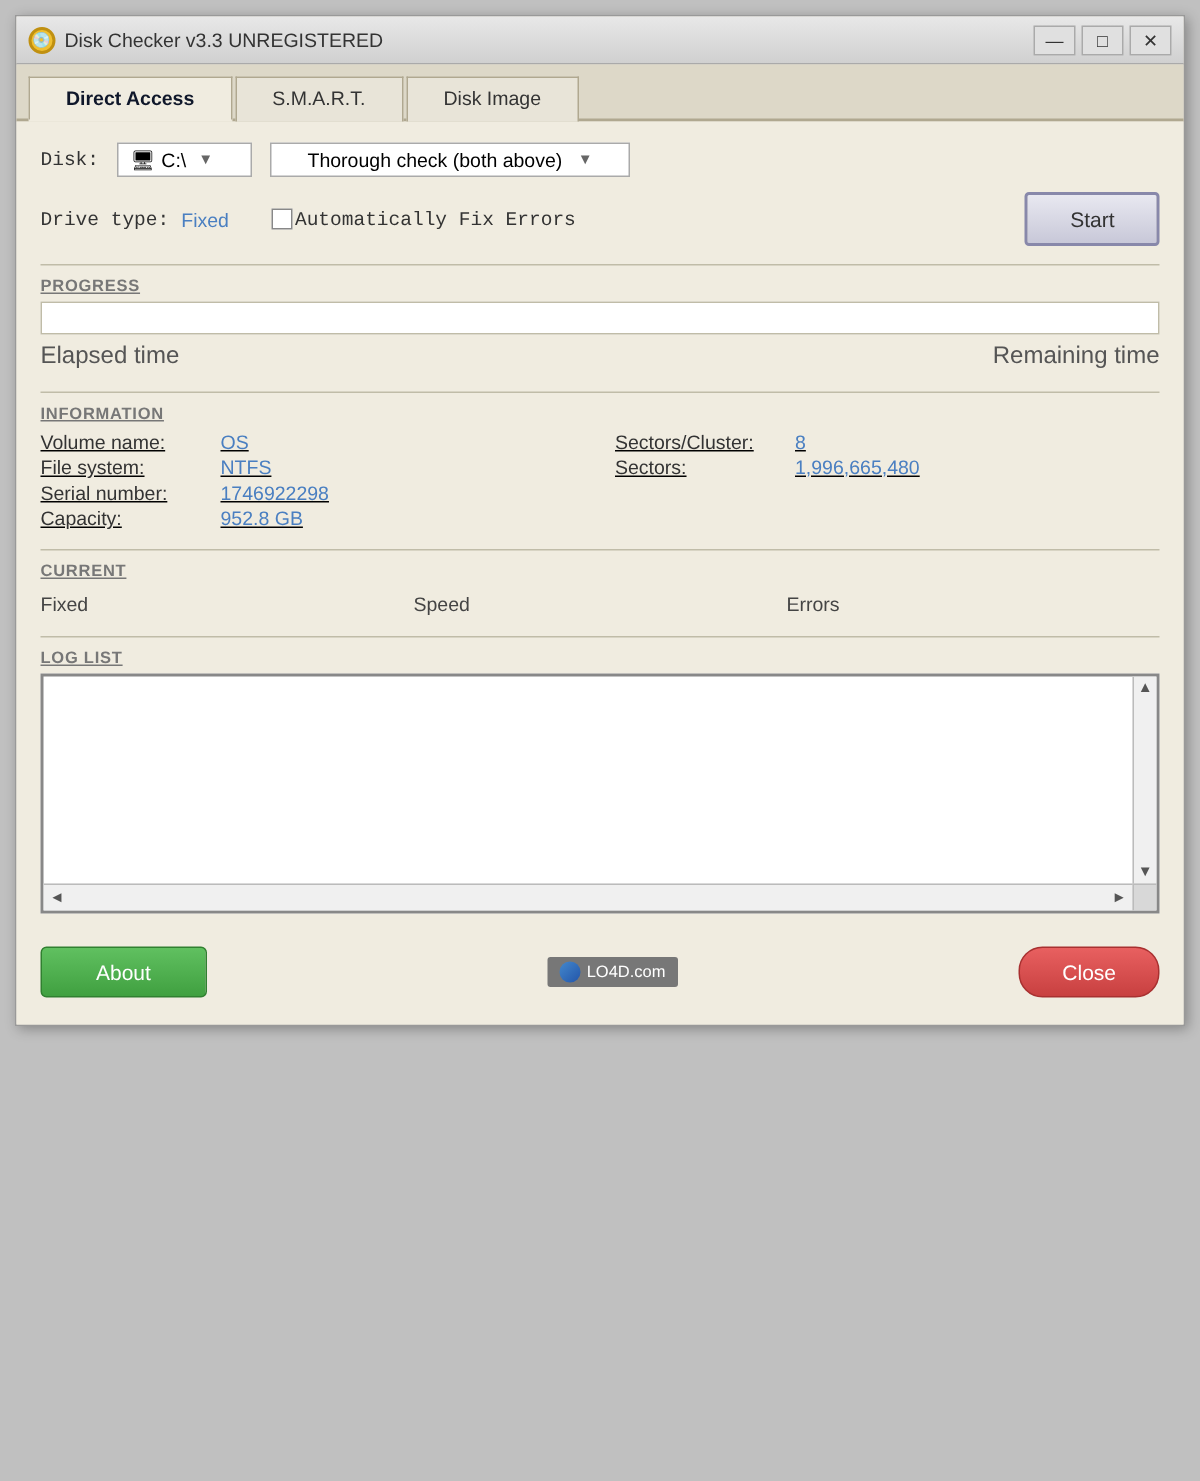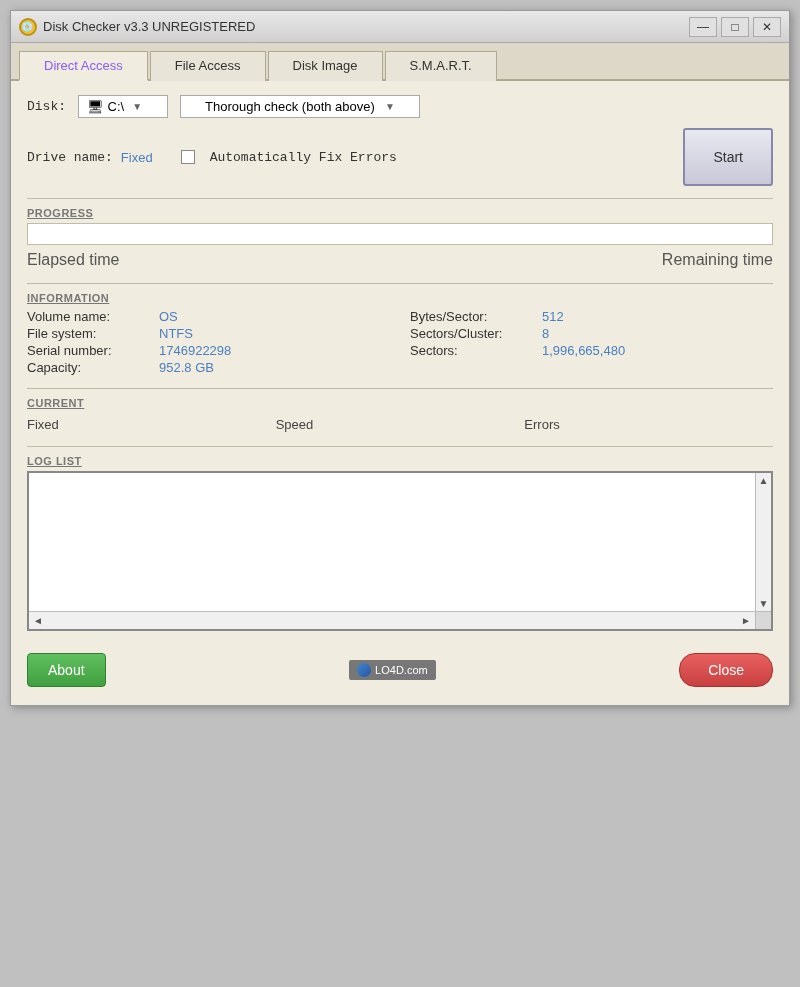--- a/index.html
+++ b/index.html
@@ -82,22 +82,22 @@
       border-bottom: none;
       cursor: pointer;
       font-size: 13px;
       color: #333;
       position: relative;
       top: 2px;
     }
     .tab.active {
       background: #f0ece0;
       border-bottom: 2px solid #f0ece0;
-      color: #8b5cf6;
-      font-weight: 400;
+      color: #0f172a;
+      font-weight: 700;
       z-index: 1;
     }
 
     .content {
       padding: 14px 16px;
       background: #f0ece0;
     }
 
     .row {
       display: flex;
@@ -145,34 +145,34 @@
       gap: 8px;
       margin-bottom: 12px;
     }
     .drive-type-value {
       color: #4a7fc1;
     }
 
     .auto-fix-label {
       display: flex;
       align-items: center;
-      gap: 15px;
+      gap: 2px;
       margin-left: 20px;
     }
     .checkbox {
       width: 14px;
       height: 14px;
       border: 1px solid #888;
       background: white;
       cursor: pointer;
     }
 
     .start-btn {
       margin-left: auto;
-      padding: 19px 28px;
+      padding: 8px 28px;
       background: linear-gradient(to bottom, #e8e8f0, #c8c8d8);
       border: 2px solid #8888aa;
       border-radius: 3px;
       cursor: pointer;
       font-size: 14px;
       color: #333;
       font-weight: 500;
     }
 
     .section {
@@ -209,22 +209,23 @@
       padding: 2px 0;
     }
 
     .info-grid {
       display: grid;
       grid-template-columns: 1fr 1fr;
       gap: 0 20px;
     }
     .info-row {
       display: flex;
-      gap: 22px;
+      gap: 10px;
       padding: 1px 0;
+      text-decoration: underline;
     }
     .info-label {
       color: #333;
       min-width: 110px;
     }
     .info-value {
       color: #4a7fc1;
     }
 
     .current-section {
@@ -299,21 +300,21 @@
       border-top: 1px solid #bbb;
     }
 
     .footer {
       display: flex;
       justify-content: space-between;
       align-items: center;
       padding: 8px 0 4px 0;
     }
     .about-btn {
-      padding: 8px 20px;
+      padding: 8px 36px;
       background: linear-gradient(to bottom, #60c060, #40a040);
       border: 1px solid #308030;
       border-radius: 4px;
       cursor: pointer;
       font-size: 14px;
       color: white;
       font-weight: 500;
     }
 
     .close-btn-footer {
@@ -348,47 +349,44 @@
       <button class="title-btn">□</button>
       <button class="title-btn close-btn">✕</button>
     </div>
   </div>
 
   <div class="tabs">
     <div class="tab active">
       <span>Direct Access</span>
     </div>
     <div class="tab">
-      <span>File Access</span>
+      <span>S.M.A.R.T.</span>
     </div>
     <div class="tab">
       <span>Disk Image</span>
-    </div>
-    <div class="tab">
-      <span>S.M.A.R.T.</span>
     </div>
   </div>
 
   <div class="content">
 
     <div class="row">
       <span class="label">Disk:</span>
       <div class="disk-dropdown">
         <span>🖥</span>
         <span>C:\</span>
         <span class="dropdown-arrow">▼</span>
       </div>
       <div class="check-dropdown">
         <span>Thorough check (both above)</span>
         <span class="dropdown-arrow">▼</span>
       </div>
     </div>
 
     <div class="drive-type-row">
-      <span class="label">Drive name:</span>
+      <span class="label">Drive type:</span>
       <span class="drive-type-value">Fixed</span>
       <div class="auto-fix-label">
         <div class="checkbox"></div>
         <span class="label">Automatically Fix Errors</span>
       </div>
       <button class="start-btn">Start</button>
     </div>
 
     <hr class="divider">
 
@@ -422,24 +420,20 @@
             <span class="info-label">Serial number:</span>
             <span class="info-value">1746922298</span>
           </div>
           <div class="info-row">
             <span class="info-label">Capacity:</span>
             <span class="info-value">952.8 GB</span>
           </div>
         </div>
 
         <div>
-          <div class="info-row">
-            <span class="info-label">Bytes/Sector:</span>
-            <span class="info-value">512</span>
-          </div>
           <div class="info-row">
             <span class="info-label">Sectors/Cluster:</span>
             <span class="info-value">8</span>
           </div>
           <div class="info-row">
             <span class="info-label">Sectors:</span>
             <span class="info-value">1,996,665,480</span>
           </div>
         </div>
       </div>

